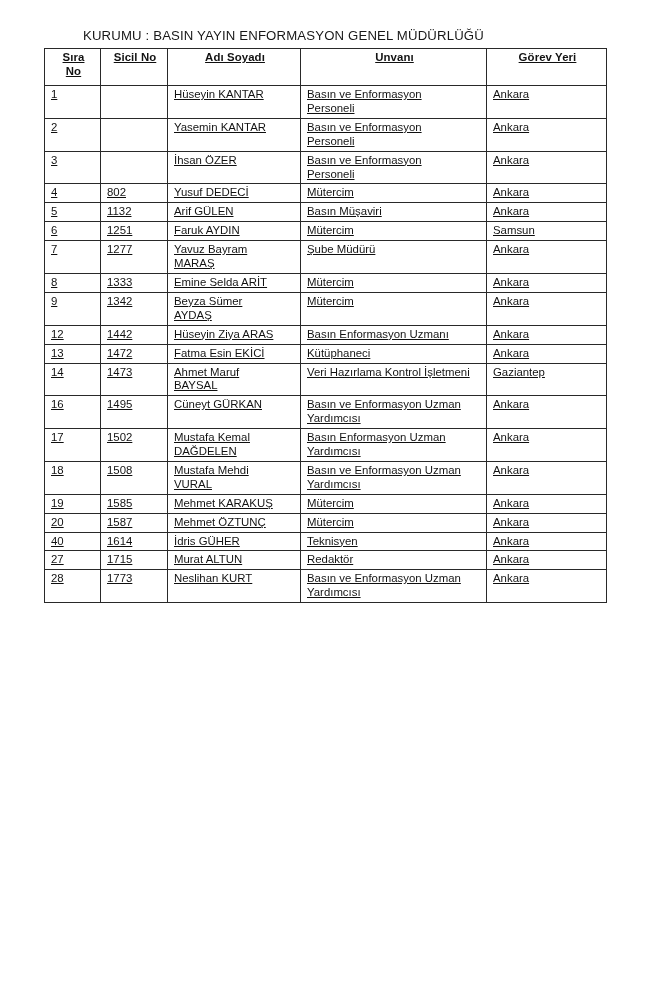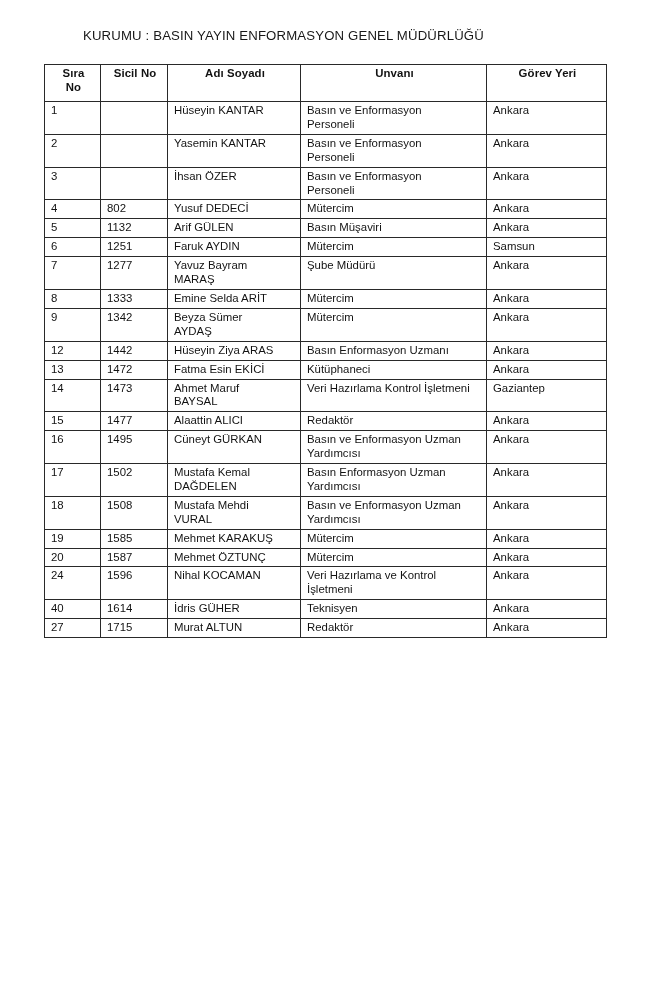--- a/index.html
+++ b/index.html
@@ -32,22 +32,23 @@
     letter-spacing: 0.15px;
     white-space: nowrap;
     color: #1a1a1a;
     margin-left: 28px;
   }
 
   
   .table-wrap {
     position: absolute;
     left: 44px;
-    top: 64px;
+    top: 48px;
     width: 562px;
+    text-decoration: underline;
   }
 
   table.personel {
     border-collapse: collapse;
     table-layout: fixed;
     width: 562px;
     font-size: 11.4px;
     color: #141414;
   }
 
@@ -326,37 +327,20 @@
             </td>
             <td>
               <span class="cell-txt">Veri Hazırlama Kontrol İşletmeni</span>
             </td>
             <td>
               <span class="cell-txt">Gaziantep</span>
             </td>
           </tr>
           <tr>
             <td class="num">
-              <span class="cell-txt">15</span>
-            </td>
-            <td class="num">
-              <span class="cell-txt">1477</span>
-            </td>
-            <td>
-              <span class="cell-txt">Alaattin ALICI</span>
-            </td>
-            <td>
-              <span class="cell-txt">Redaktör</span>
-            </td>
-            <td>
-              <span class="cell-txt">Ankara</span>
-            </td>
-          </tr>
-          <tr>
-            <td class="num">
               <span class="cell-txt">16</span>
             </td>
             <td class="num v-mid">
               <span class="cell-txt">1495</span>
             </td>
             <td class="v-mid">
               <span class="cell-txt">Cüneyt GÜRKAN</span>
             </td>
             <td>
               <span class="cell-txt">Basın ve Enformasyon Uzman
@@ -433,65 +417,65 @@
             </td>
             <td>
               <span class="cell-txt">Mütercim</span>
             </td>
             <td>
               <span class="cell-txt">Ankara</span>
             </td>
           </tr>
           <tr>
             <td class="num">
-              <span class="cell-txt">24</span>
+              <span class="cell-txt">40</span>
+            </td>
+            <td class="num">
+              <span class="cell-txt">1614</span>
+            </td>
+            <td>
+              <span class="cell-txt">İdris GÜHER</span>
+            </td>
+            <td>
+              <span class="cell-txt">Teknisyen</span>
+            </td>
+            <td>
+              <span class="cell-txt">Ankara</span>
+            </td>
+          </tr>
+          <tr>
+            <td class="num">
+              <span class="cell-txt">27</span>
+            </td>
+            <td class="num">
+              <span class="cell-txt">1715</span>
+            </td>
+            <td>
+              <span class="cell-txt">Murat ALTUN</span>
+            </td>
+            <td>
+              <span class="cell-txt">Redaktör</span>
+            </td>
+            <td>
+              <span class="cell-txt">Ankara</span>
+            </td>
+          </tr>
+          <tr>
+            <td class="num">
+              <span class="cell-txt">28</span>
             </td>
             <td class="num v-mid">
-              <span class="cell-txt">1596</span>
+              <span class="cell-txt">1773</span>
             </td>
             <td class="v-mid">
-              <span class="cell-txt">Nihal KOCAMAN</span>
-            </td>
-            <td>
-              <span class="cell-txt">Veri Hazırlama ve Kontrol
-İşletmeni</span>
-            </td>
-            <td>
-              <span class="cell-txt">Ankara</span>
-            </td>
-          </tr>
-          <tr>
-            <td class="num">
-              <span class="cell-txt">40</span>
-            </td>
-            <td class="num">
-              <span class="cell-txt">1614</span>
-            </td>
-            <td>
-              <span class="cell-txt">İdris GÜHER</span>
-            </td>
-            <td>
-              <span class="cell-txt">Teknisyen</span>
-            </td>
-            <td>
-              <span class="cell-txt">Ankara</span>
-            </td>
-          </tr>
-          <tr>
-            <td class="num">
-              <span class="cell-txt">27</span>
-            </td>
-            <td class="num">
-              <span class="cell-txt">1715</span>
-            </td>
-            <td>
-              <span class="cell-txt">Murat ALTUN</span>
-            </td>
-            <td>
-              <span class="cell-txt">Redaktör</span>
+              <span class="cell-txt">Neslihan KURT</span>
+            </td>
+            <td>
+              <span class="cell-txt">Basın ve Enformasyon Uzman
+Yardımcısı</span>
             </td>
             <td>
               <span class="cell-txt">Ankara</span>
             </td>
           </tr>
         </tbody>
     </table>
   </div>
 
 </div>

